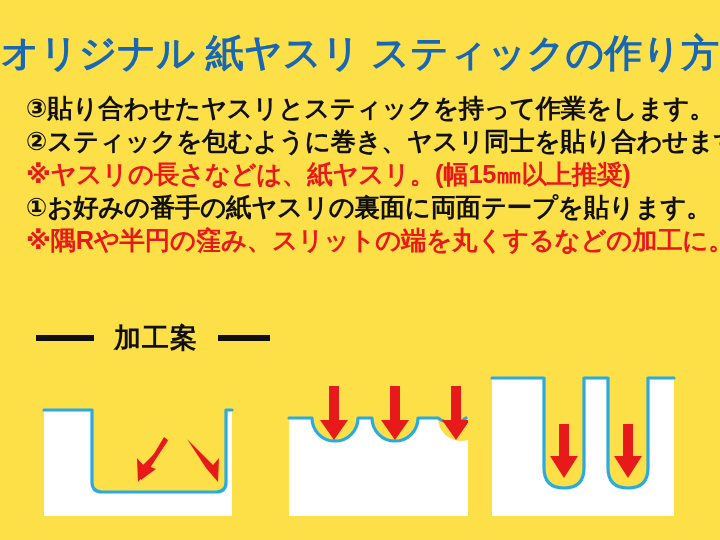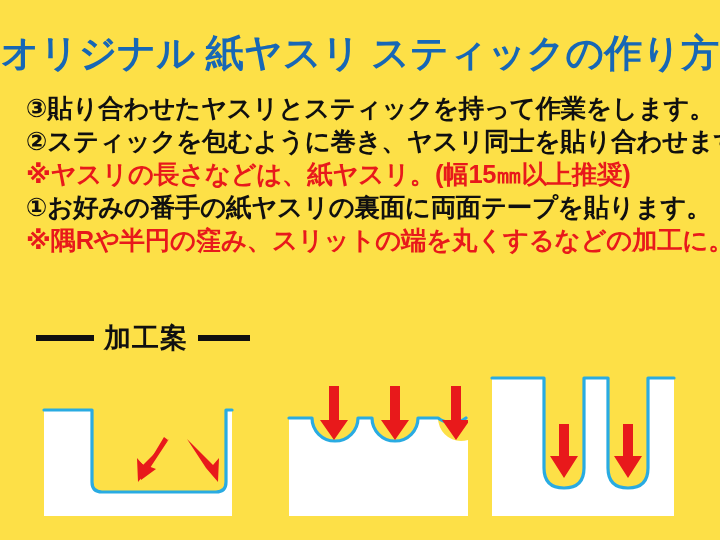--- a/index.html
+++ b/index.html
@@ -54,21 +54,21 @@
   .line.black { color: #101010; }
   .line.red   { color: #e8191b; }
 
   
   .section-head {
     position: absolute;
     left: 36px;
     top: 320px;
     display: flex;
     align-items: center;
-    gap: 10px;
+    gap: 20px;
     color: #101010;
     font-size: 27px;
     font-weight: bold;
     letter-spacing: 1px;
   }
   .dash {
     display: inline-block;
     width: 58px;
     height: 6px;
     background: #101010;

